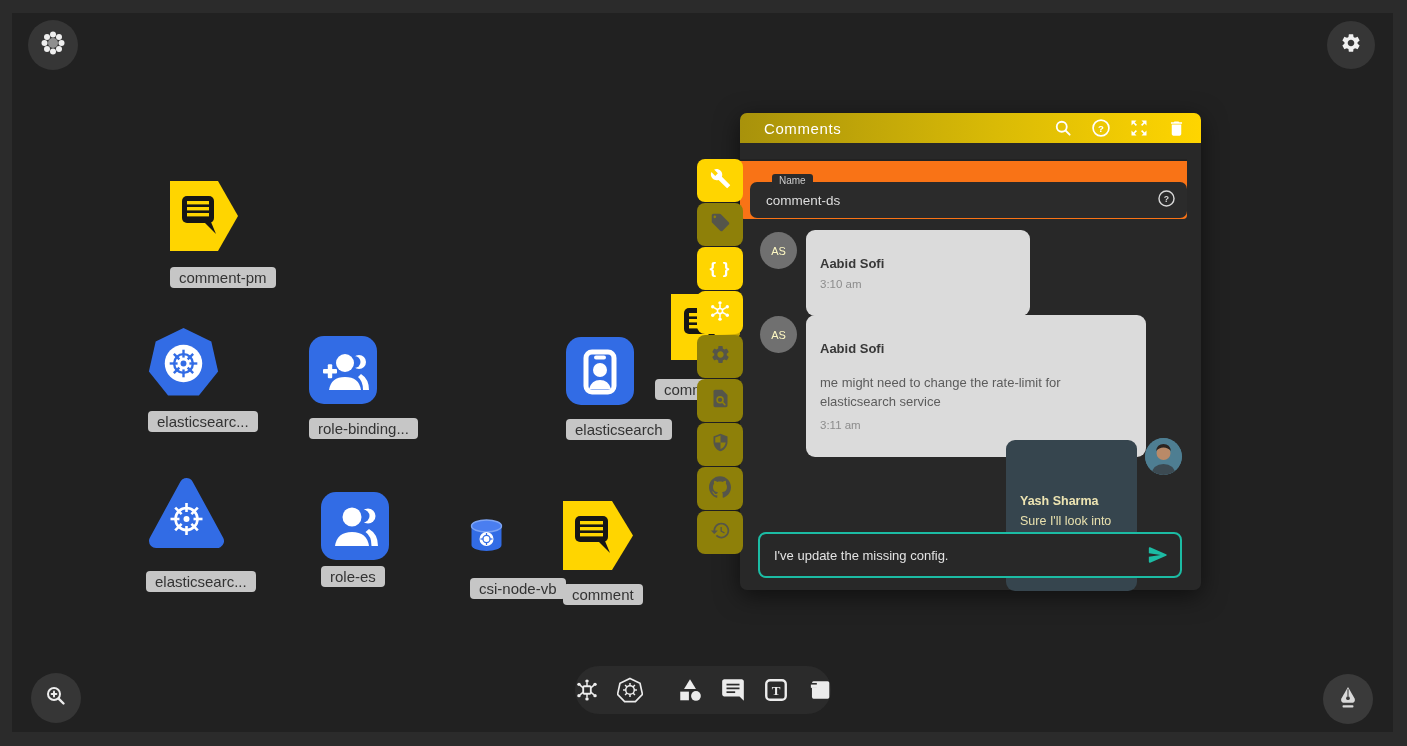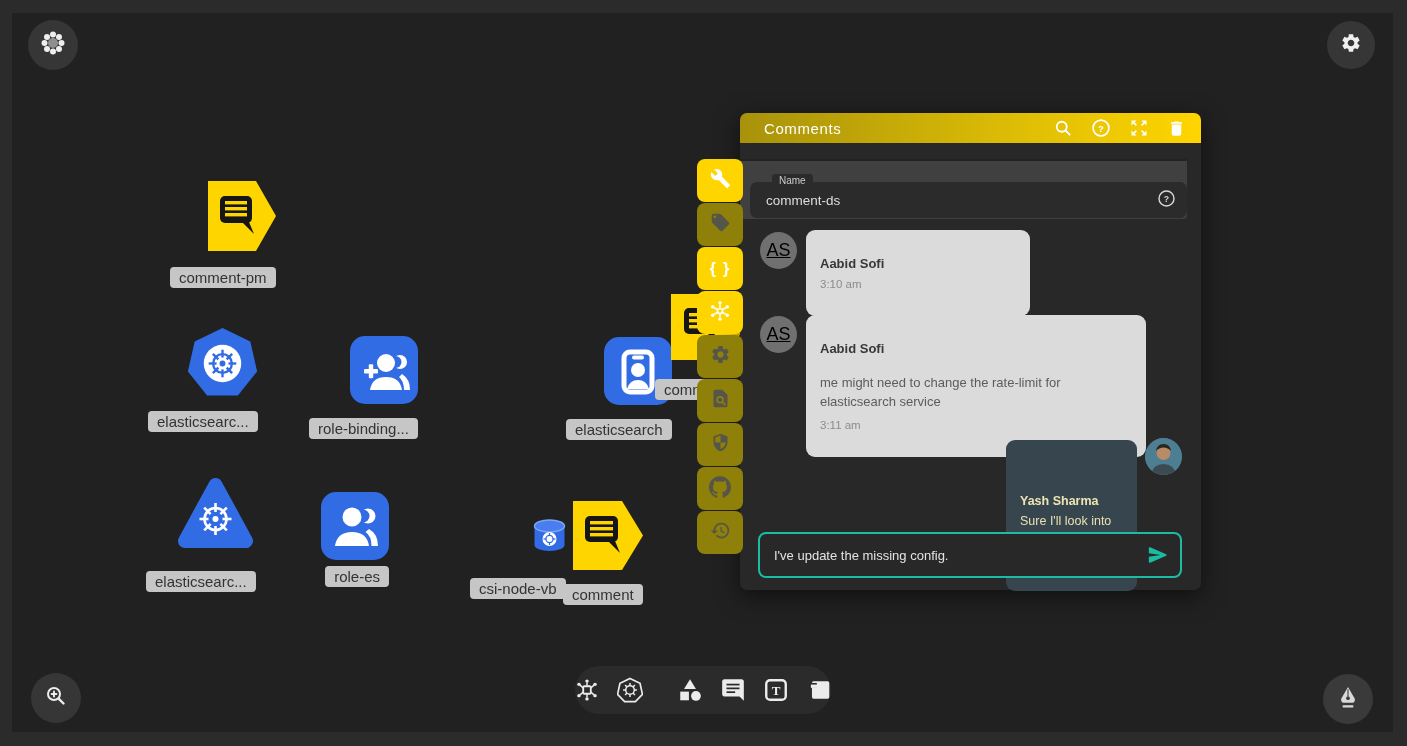--- a/index.html
+++ b/index.html
@@ -4,53 +4,53 @@
 <style>
   * { margin:0; padding:0; box-sizing:border-box; }
   html,body { width:1407px; height:746px; overflow:hidden; }
   body { background:#2b2b2b; font-family:"Liberation Sans", sans-serif; position:relative; }
   .canvas { position:absolute; left:12px; top:13px; width:1381px; height:719px; background:#212121; }
 
   
   .fab { position:absolute; border-radius:50%; background:#363636; display:flex; align-items:center; justify-content:center; cursor:pointer; z-index:40; }
 
   
-  .node { position:absolute; display:flex; flex-direction:column; align-items:flex-end; z-index:5; }
+  .node { position:absolute; display:flex; flex-direction:column; align-items:flex-start; z-index:5; }
   .node-label { background:#c6c6c6; color:#333; font-size:15px; padding:2px 9px; border-radius:4px; white-space:nowrap; }
 
   
   .vtoolbar { position:absolute; left:697px; top:159px; width:46px; display:flex; flex-direction:column; gap:1px; z-index:30; }
   .vbtn { width:46px; height:43px; border-radius:8px; display:flex; align-items:center; justify-content:center; cursor:pointer; }
   .vbtn.active { background:#ffd500; }
   .vbtn.inactive { background:#8e8009; }
   .braces-glyph { color:#fff; font-weight:bold; font-size:17px; letter-spacing:1px; }
 
   
   .panel { position:absolute; left:740px; top:113px; width:461px; height:477px; z-index:20;
            background:#282828; border-radius:7px; box-shadow:0 6px 24px rgba(0,0,0,.55); }
   .panel-header { position:absolute; left:0; top:0; right:0; height:30px; border-radius:7px 7px 0 0;
            background:linear-gradient(90deg,#a8920b 0%,#d9ba06 55%,#ffd500 100%);
            display:flex; align-items:center; }
   .panel-title { color:#fff; font-size:15px; margin-left:24px; letter-spacing:.6px; }
   .hdr-icons { margin-left:auto; margin-right:14px; display:flex; align-items:center; gap:17px; }
   .hdr-icon { width:21px; height:21px; cursor:pointer; display:flex; align-items:center; justify-content:center; }
 
-  .name-section { position:absolute; left:0; top:46px; right:14px; height:60px; background:#404040;
+  .name-section { position:absolute; left:0; top:46px; right:14px; height:60px; background:#f97316;
            border-top:2px solid #222; border-radius:0 0 4px 4px; }
   .name-input-wrap { position:absolute; left:10px; top:21px; width:437px; height:36px; background:#2b2b2b;
            border-radius:7px; display:flex; align-items:center; }
   .name-input { flex:1; background:transparent; border:none; outline:none; color:#ddd; font-size:13.5px;
            padding-left:16px; font-family:"Liberation Sans", sans-serif; }
   .name-chip { position:absolute; left:22px; top:-8px; background:#2b2b2b; color:#ccc; font-size:10px;
            padding:1px 7px 2px; border-radius:3px; }
   .help-circle { margin-right:11px; }
 
   .messages { position:absolute; left:0; top:115px; right:0; bottom:0; }
-  .avatar { position:absolute; width:37px; height:37px; border-radius:50%; background:#707070; color:#000000;
-           display:flex; align-items:center; justify-content:center; font-size:18px;text-decoration:underline; }
+  .avatar { position:absolute; width:37px; height:37px; border-radius:50%; background:#707070; color:#fef9c3;
+           display:flex; align-items:center; justify-content:center; font-size:11px; }
   .bubble { position:absolute; background:#dbdbdb; border-radius:9px; padding:26px 14px; }
   .bub-author { font-size:13px; font-weight:bold; color:#383838; }
   .bub-text { font-size:13px; color:#5c5c5c; margin-top:4px; line-height:1.45; }
   .bub-time { font-size:11.5px; color:#8c8c8c; margin-top:7px; }
   .bubble.dark { background:#36454e; }
   .bubble.dark .bub-author { color:#ede4b2; font-size:12.5px;margin-top:28px; }
   .bubble.dark .bub-text { color:#e9e1ae; font-size:12.5px; }
   .bubble.dark .bub-time { color:#97a3a6; text-align:right; font-size:11px; margin-top:5px; }
   .gap-line { height:14px; }
 

